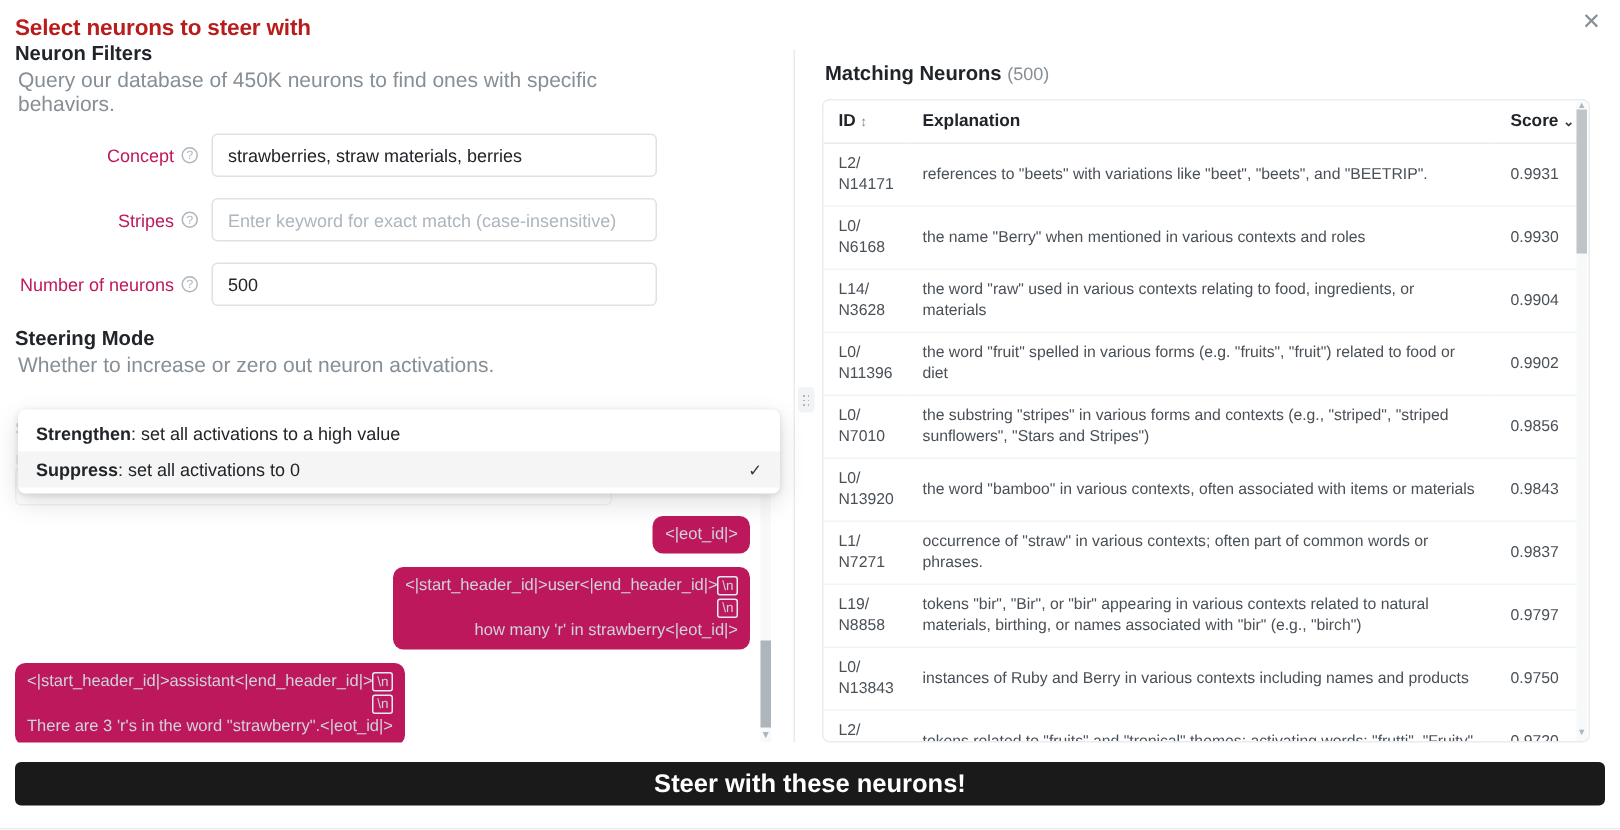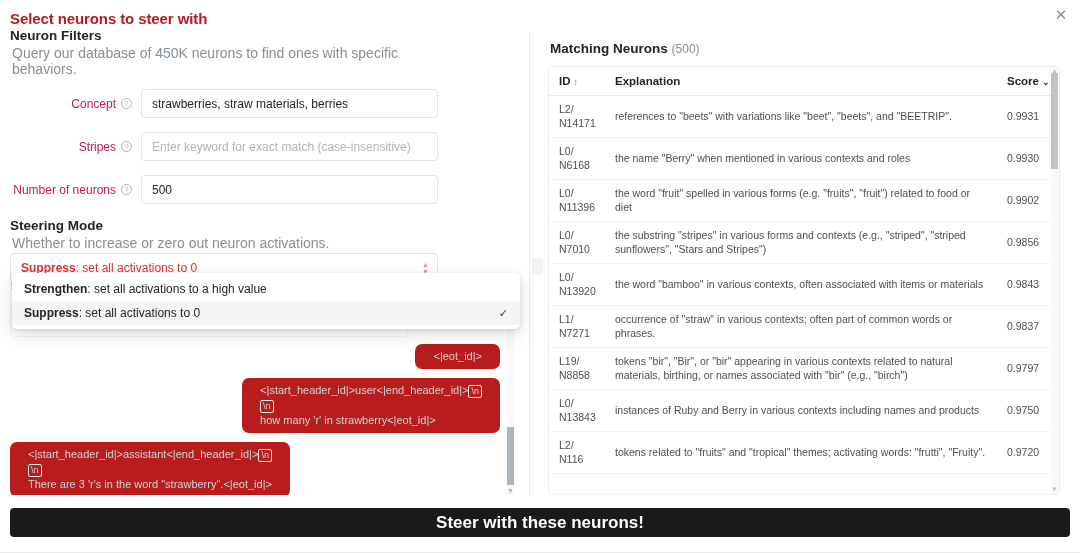--- a/index.html
+++ b/index.html
@@ -158,23 +158,23 @@
     position: absolute; right: 12px; font-size: 11px; color: #343a40;
   }
 
   
   .convo {
     position: absolute; left: 10px; top: 330px;
     width: 512px; height: 165px;
     overflow: hidden;
   }
   .bubble {
-    background: #b91c1c; border-radius: 7px;
-    padding: 5px 18px; font-size: 11px; line-height: 15px;
-    color: #ced4da; display: inline-block; max-width: 340px;
+    background: #be185d; border-radius: 7px;
+    padding: 5px 8px; font-size: 11px; line-height: 15px;
+    color: #ced4da; display: inline-block; max-width: 340px; text-align: right;
   }
   .bubble .nl {
     display: inline-block; border: 1px solid #e9ecef;
     border-radius: 2px; padding: 0 2px; font-size: 9px;
     color: #ced4da; line-height: 11px; vertical-align: middle;
   }
   .row-right { display: flex; justify-content: flex-end; padding-right: 22px; }
   .row-left  { display: flex; justify-content: flex-start; }
   .convo-scroll {
     position: absolute; right: 8px; top: 0; width: 7px; height: 165px;
@@ -290,29 +290,20 @@
         <span class="help-icon">?</span>
       </div>
       <input class="form-input" type="text" value="500" style="">
     </div>
 
     <div class="steer-head">
       <div class="sec-title">Steering Mode</div>
       <div class="sec-desc" style="margin-bottom:0">Whether to increase or zero out neuron activations.</div>
     </div>
 
-    <div class="select-box">
-      <span class="select-value">
-        <b>Suppress</b><span>: set all activations to 0</span>
-      </span>
-      <span class="select-arrows">
-        <span>▲</span>
-          <span>▼</span>
-      </span>
-    </div>
   </div>
 
   <div class="ghost">S</div>
   <div class="ghost2">n</div>
   <div class="ghost-field"></div>
 
   <div class="dropdown">
     <div class="dd-item">
       <b>Strengthen</b>
         <span>: set all activations to a high value</span>
@@ -382,20 +373,26 @@
               <td class="col-expl">references to "beets" with variations like "beet", "beets", and "BEETRIP".</td>
               <td class="col-score">0.9931</td>
             </tr>
             <tr>
               <td class="col-id">L0/
 N6168</td>
               <td class="col-expl">the name "Berry" when mentioned in various contexts and roles</td>
               <td class="col-score">0.9930</td>
             </tr>
             <tr>
+              <td class="col-id">L14/
+N3628</td>
+              <td class="col-expl">the word "raw" used in various contexts relating to food, ingredients, or materials</td>
+              <td class="col-score">0.9904</td>
+            </tr>
+            <tr>
               <td class="col-id">L0/
 N11396</td>
               <td class="col-expl">the word "fruit" spelled in various forms (e.g. "fruits", "fruit") related to food or diet</td>
               <td class="col-score">0.9902</td>
             </tr>
             <tr>
               <td class="col-id">L0/
 N7010</td>
               <td class="col-expl">the substring "stripes" in various forms and contexts (e.g., "striped", "striped sunflowers", "Stars and Stripes")</td>
               <td class="col-score">0.9856</td>

